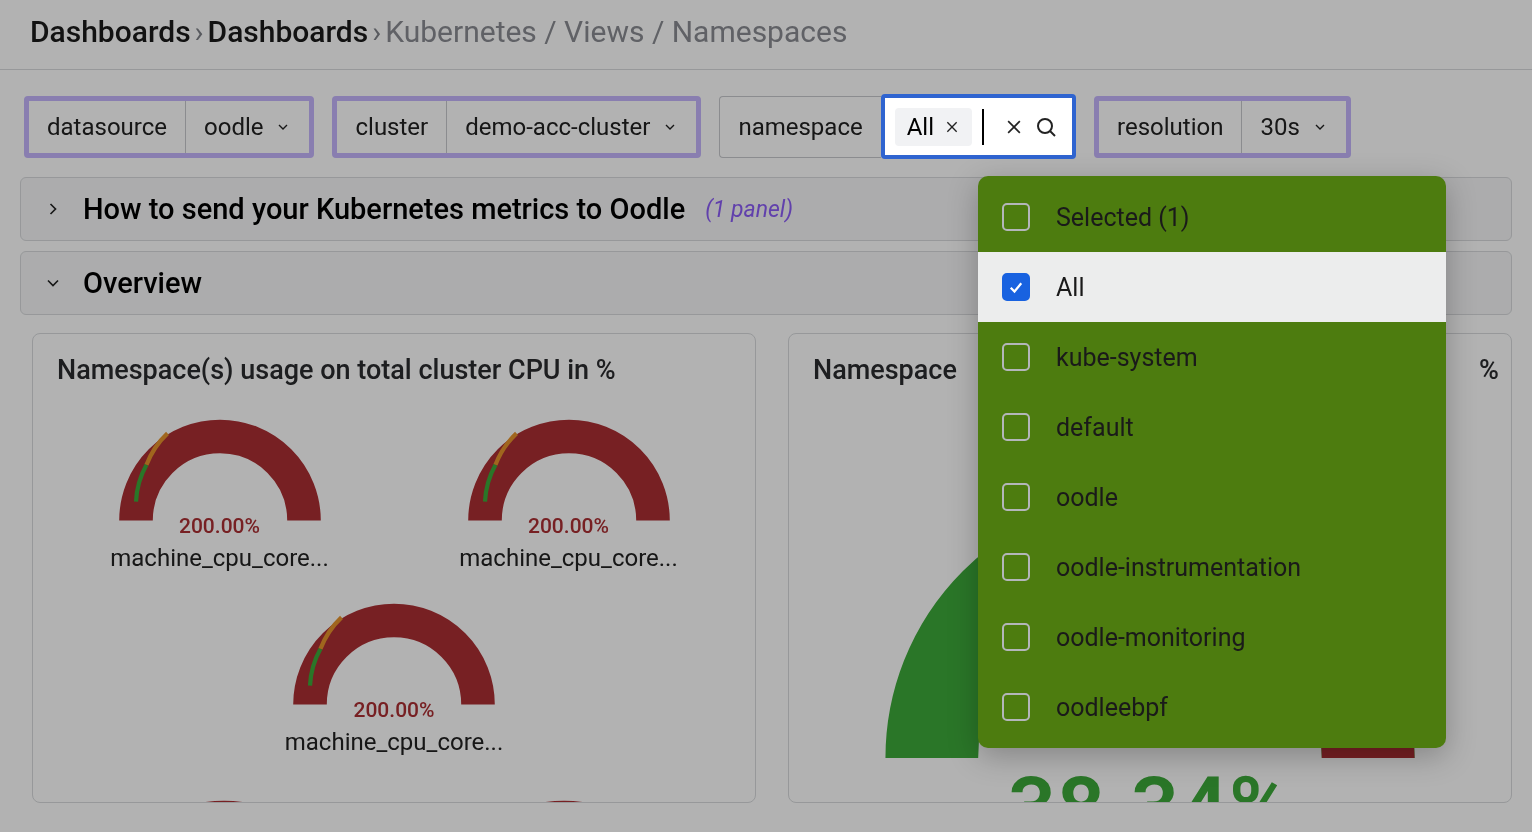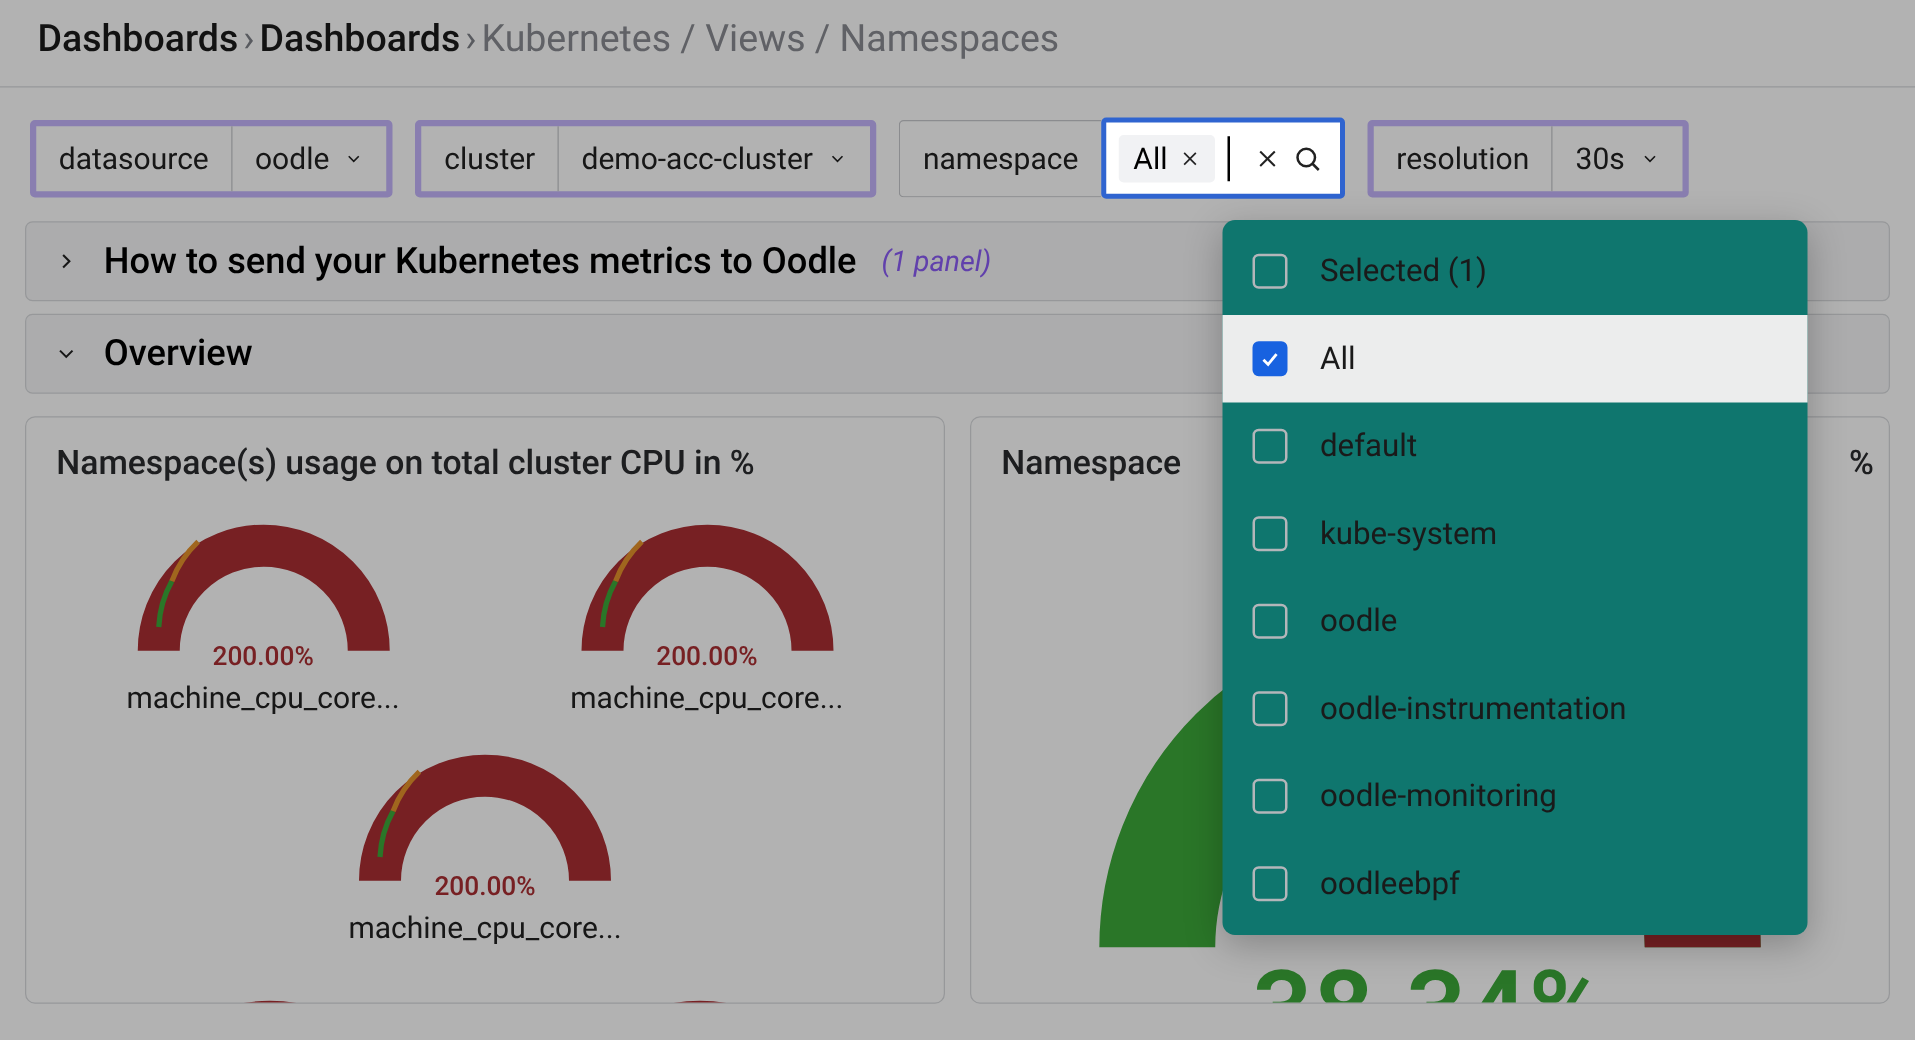--- a/index.html
+++ b/index.html
@@ -137,20 +137,21 @@
     margin-top: 18px;
   }
   .panel {
     flex: 1;
     border: 1px solid #d8dadd;
     border-radius: 8px;
     padding: 20px 12px 0 12px;
     background: #fff;
     overflow: hidden;
     height: 470px;
+    margin-left: 12px;
   }
   .panel h3 {
     font-size: 27px;
     font-weight: 500;
     color: #2a2b2e;
     margin: 0 0 12px 12px;
   }
   .gauge-grid {
     display: flex;
     flex-wrap: wrap;
@@ -212,21 +213,21 @@
     color: #3da93a;
     letter-spacing: 1px;
   }
 
   
   .popover {
     position: absolute;
     top: 176px;
     left: 978px;
     width: 468px;
-    background: #0f766e;
+    background: #4d7c0f;
     border-radius: 10px;
     box-shadow: 0 8px 30px rgba(0,0,0,0.25);
     z-index: 300;
     padding: 6px 0;
   }
   .pop-item {
     display: flex;
     align-items: center;
     gap: 26px;
     padding: 0 24px;
@@ -425,28 +426,28 @@
   <div class="pop-item selected">
     <div class="checkbox checked">
       <svg viewBox="0 0 24 24" fill="none" stroke="#fff" stroke-width="3">
           <polyline points="5 13 10 18 19 7"></polyline>
         </svg>
     </div>
     <span>All</span>
   </div>
   <div class="pop-item">
     <div class="checkbox"></div>
+    <span>kube-system</span>
+  </div>
+  <div class="pop-item">
+    <div class="checkbox"></div>
     <span>default</span>
   </div>
   <div class="pop-item">
     <div class="checkbox"></div>
-    <span>kube-system</span>
-  </div>
-  <div class="pop-item">
-    <div class="checkbox"></div>
     <span>oodle</span>
   </div>
   <div class="pop-item">
     <div class="checkbox"></div>
     <span>oodle-instrumentation</span>
   </div>
   <div class="pop-item">
     <div class="checkbox"></div>
     <span>oodle-monitoring</span>
   </div>

